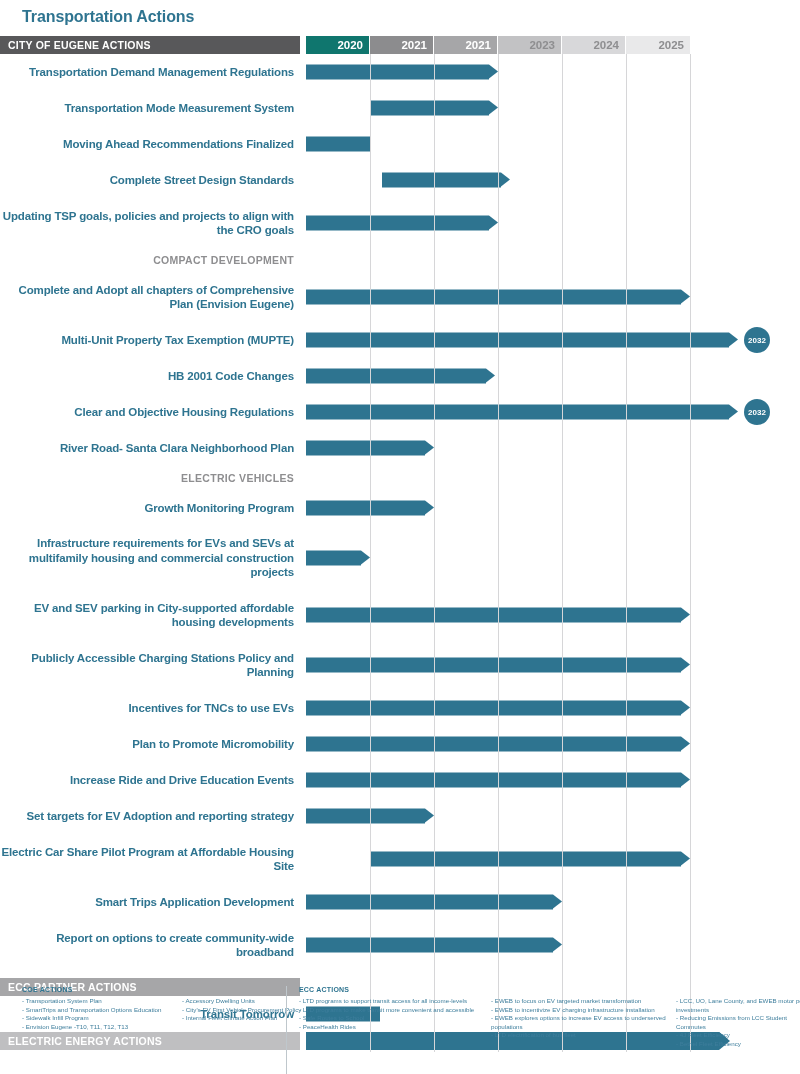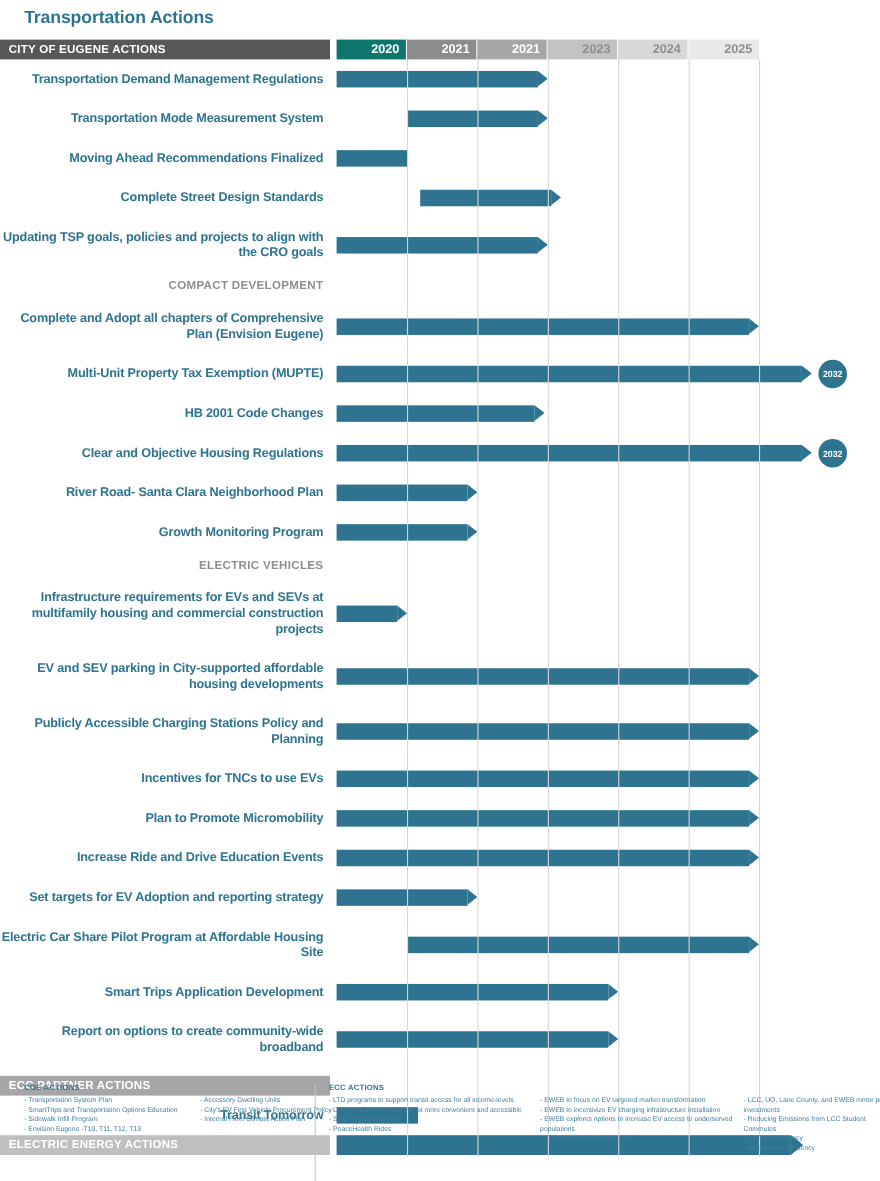--- a/index.html
+++ b/index.html
@@ -285,29 +285,29 @@
             <div class="bar arrow" style="left:6px;width:423px;"></div>
             <div class="badge" style="left:444px;">2032</div>
           </div>
         </div>
         <div class="row" style="height:36px;">
           <div class="label-cell">River Road- Santa Clara Neighborhood Plan</div>
           <div class="track-cell">
             <div class="bar arrow" style="left:6px;width:119px;"></div>
           </div>
         </div>
-        <div class="row" style="height:36px;">
-          <div class="label-cell">Growth Monitoring Program</div>
-          <div class="track-cell">
-            <div class="bar arrow" style="left:6px;width:119px;"></div>
-          </div>
-        </div>
         <div class="row section-row">
           <div class="section-title">ELECTRIC VEHICLES</div>
           <div class="track-cell"></div>
+        </div>
+        <div class="row" style="height:36px;">
+          <div class="label-cell">Growth Monitoring Program</div>
+          <div class="track-cell">
+            <div class="bar arrow" style="left:6px;width:119px;"></div>
+          </div>
         </div>
         <div class="row" style="height:64px;">
           <div class="label-cell">Infrastructure requirements for EVs and SEVs at multifamily housing and commercial construction projects</div>
           <div class="track-cell">
             <div class="bar arrow" style="left:6px;width:55px;"></div>
           </div>
         </div>
         <div class="row" style="height:50px;">
           <div class="label-cell">EV and SEV parking in City-supported affordable housing developments</div>
           <div class="track-cell">

